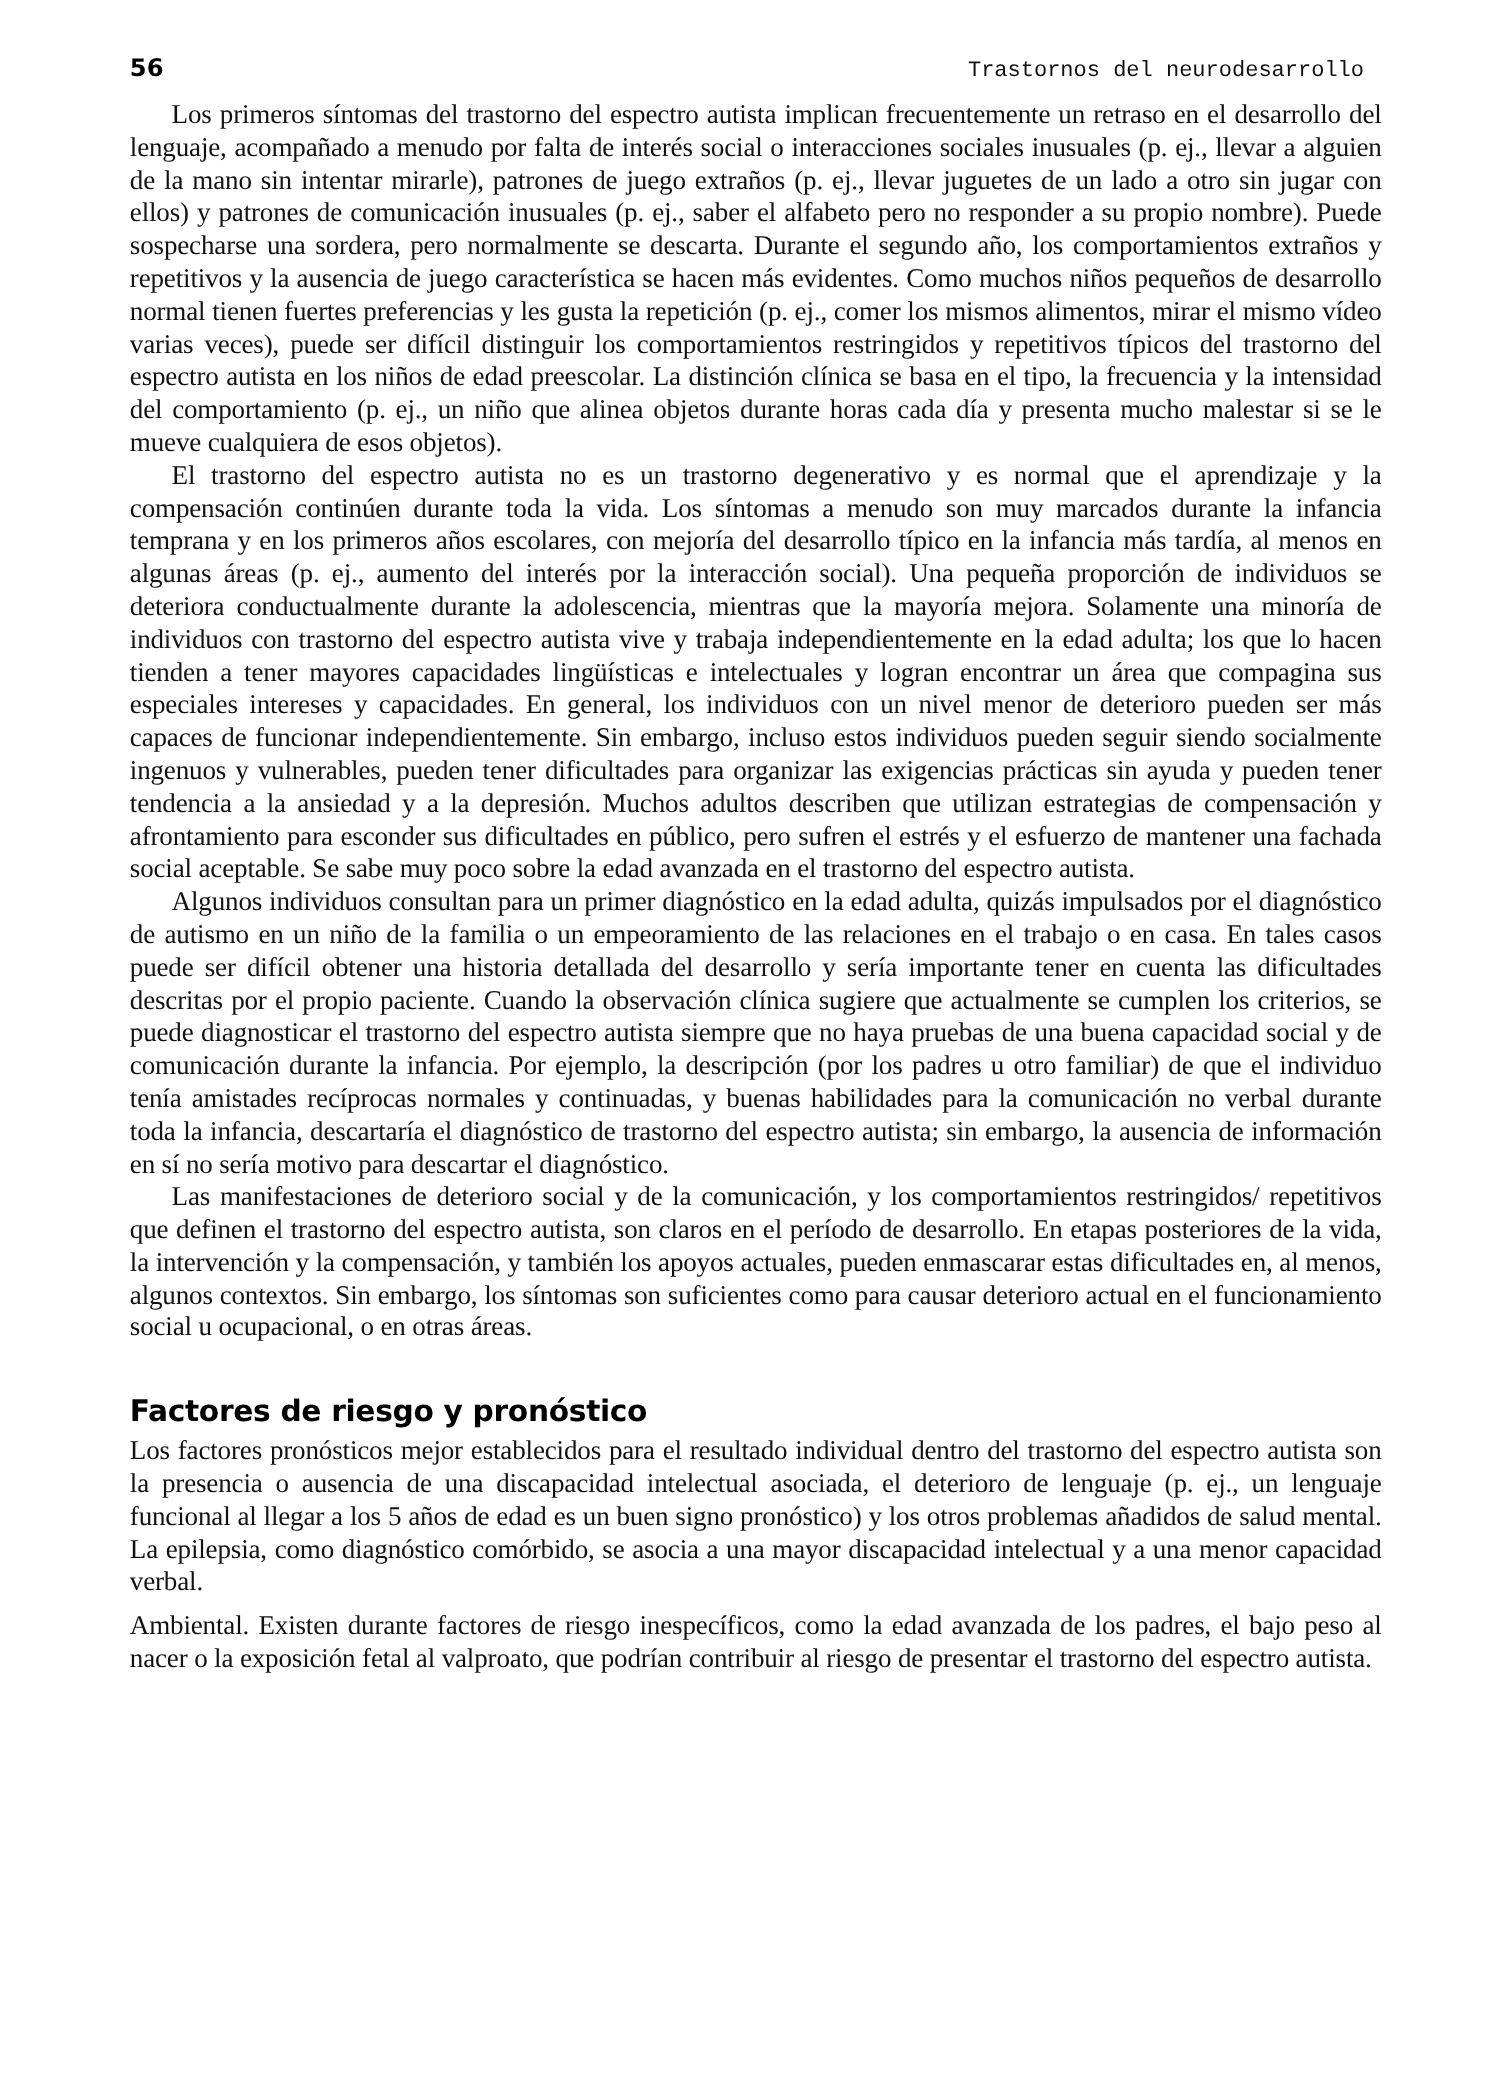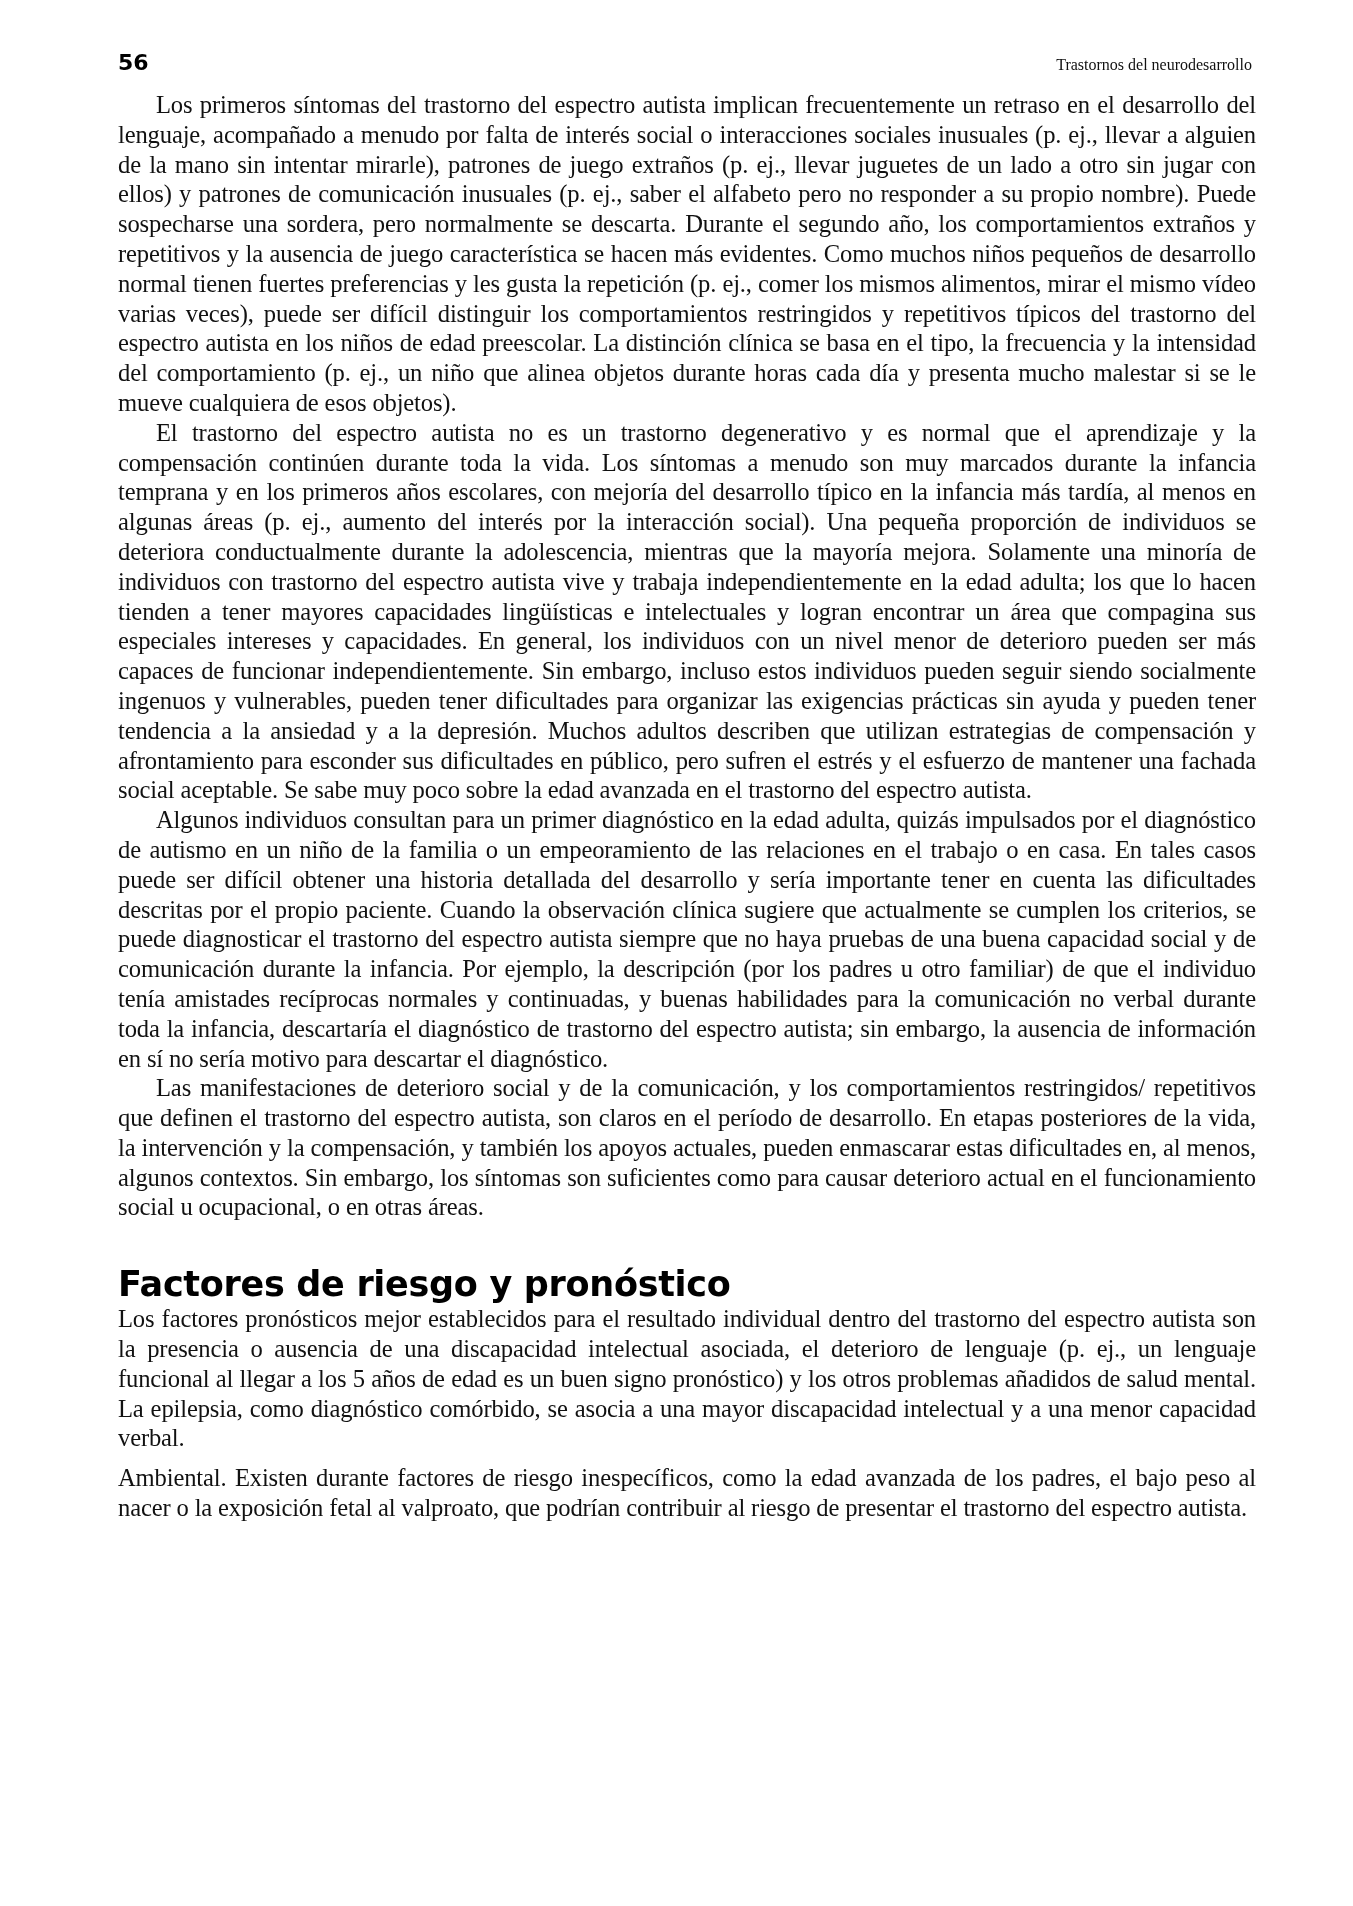--- a/index.html
+++ b/index.html
@@ -28,24 +28,24 @@
       margin-bottom: 0px;
       gap: 25px;
     }
     .page-number {
       font-family: "DejaVu Sans", sans-serif;
       font-weight: bold;
       font-size: 22px;
       color: #000;
     }
     .running-title {
-      font-family: Liberation Serif, serif;
-      font-size: 16px;
+      font-family: Liberation Mono, monospace;
+      font-size: 20px;
       color: #111;
-      margin-right: 4px;
+      margin-right: 16px;
     }
     .body-text {
       font-family: "Liberation Serif", serif;
       font-size: 24.6px;
       line-height: 29.8px;
       text-align: justify;
       hyphens: manual;
       letter-spacing: -0.15px;
       word-spacing: 0px;
     }
@@ -54,21 +54,21 @@
     }
     p.indent {
       text-indent: 38px;
     }
     p.first-cont {
       margin-top: 34px;
     }
     .section-heading {
       font-family: "DejaVu Sans", sans-serif;
       font-weight: bold;
-      font-size: 35px;
+      font-size: 27px;
       line-height: 36px;
       margin: 44px 0 2px 0;
       color: #000;
       letter-spacing: -0.3px;
     }
     p.gap {
       margin-top: 10px;
     }
   </style>
 </head>

